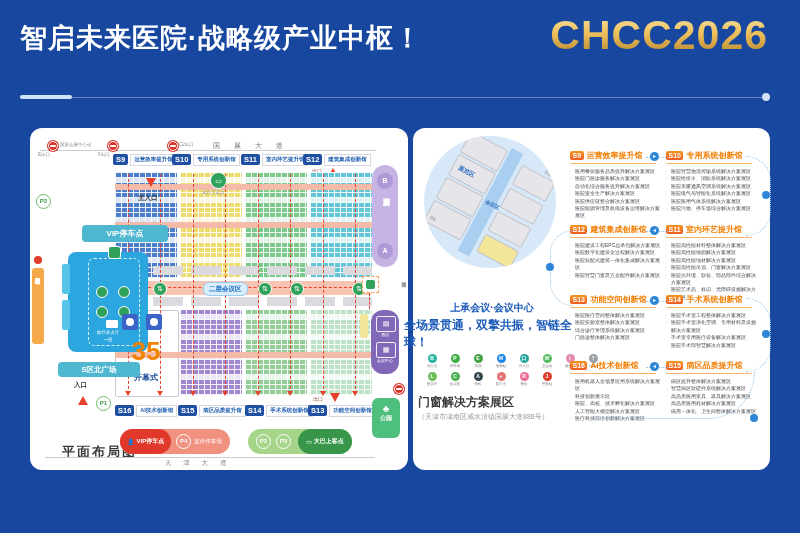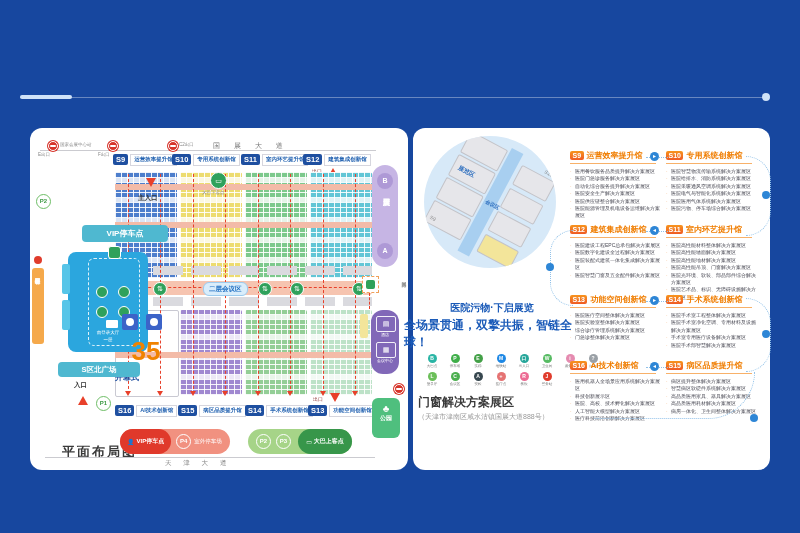--- a/index.html
+++ b/index.html
@@ -119,23 +119,25 @@
   .curve.right{border-left:none;border-radius:0 40px 40px 0;}
   .curve.left{border-right:none;border-radius:40px 0 0 40px;}
   .edot{position:absolute;width:8px;height:8px;border-radius:50%;background:#2E86D6;z-index:2;}
   .bcurve{position:absolute;left:594px;top:372px;width:160px;height:46px;border-bottom:1.5px dotted #8FC0E8;border-right:1.5px dotted #8FC0E8;border-radius:0 0 50px 0;z-index:1;}
 </style>
 </head>
 <body>
 
 <div class="poster">
 
+  <div class="abs title">智启未来医院·战略级产业中枢！</div>
   <div class="abs div-line"></div>
   <div class="abs div-seg"></div>
   <div class="abs div-dot"></div>
+  <div class="abs logo">CHCC2026</div>
 
   <div class="abs card card-left"></div>
   <div class="abs card card-right"></div>
 
   <div class="abs mline" style="left:40px;top:150px;width:336px;"></div>
   <div class="abs metro" style="left:48px;top:141px;"></div>
   <div class="abs t4" style="left:60px;top:142px;">国家会展中心站</div>
   <div class="abs metro" style="left:108px;top:141px;"></div>
   <div class="abs t4" style="left:38px;top:152px;">E出口</div>
   <div class="abs t4" style="left:98px;top:152px;">F出口</div>
@@ -184,21 +186,21 @@
   <div class="gnode" style="left:153px;top:282px;">⇅</div>
   <div class="gnode" style="left:258px;top:282px;">⇅</div>
   <div class="gnode" style="left:290px;top:282px;">⇅</div>
   <div class="gnode" style="left:352px;top:282px;">⇅</div>
   <div class="abs cpill">二层会议区</div>
 
   <div class="abs" style="left:115px;top:310px;width:62px;height:85px;background:#fff;border:1px solid #C9C9D2;border-radius:2px;z-index:3;"></div>
   <div class="kiosk" style="left:122px;top:314px;"></div>
   <div class="kiosk" style="left:146px;top:314px;"></div>
   <div class="abs" style="left:115px;top:338px;width:62px;text-align:center;z-index:6;font-weight:900;font-size:26px;line-height:26px;"><span style="color:#F08300;">35</span></div>
-  <div class="abs" style="left:115px;top:372px;width:62px;z-index:6;color:#1F4FA0;font-size:8px;font-weight:800;">开幕式</div>
+  <div class="abs" style="left:115px;top:372px;width:62px;text-align:center;z-index:6;color:#1F4FA0;font-size:8px;font-weight:800;">开幕式</div>
   <div class="hall h-s15" style="left:180px;top:310px;height:85px;"></div>
   <div class="hall h-s14" style="left:245px;top:310px;height:85px;"></div>
   <div class="hall h-s13" style="left:310px;top:310px;height:85px;"></div>
   <div class="pink" style="top:352px;"></div>
 
   <div class="abs t5" style="left:313px;top:396px;z-index:7;">出口</div>
   <div class="abs arr-down" style="left:330px;top:393px;z-index:7;"></div>
 
   <div class="abs hlab" style="left:115px;top:404px;">
     <span class="hbadge">S16</span>
@@ -300,21 +302,21 @@
       <div class="iblk" style="left:63px;top:36px;width:36px;height:20px;"></div>
       <div class="iblk" style="left:63px;top:62px;width:36px;height:20px;"></div>
       <div class="iblk" style="left:63px;top:88px;width:36px;height:18px;background:#F3E59A;"></div>
       <div class="ilbl" style="left:8px;top:38px;">展览区</div>
       <div class="ilbl" style="left:48px;top:56px;font-size:5px;">会议区</div>
       <div class="ismall" style="left:6px;top:96px;">S9</div>
       <div class="ismall" style="left:86px;top:2px;">S16</div>
     </div>
   </div>
 
-  <div class="abs mline1">医院污物·下启展览</div>
+  <div class="abs mline1">上承会议·会议中心</div>
   <div class="abs mline2">全场景贯通，双擎共振，智链全球！</div>
 
   <div class="legrow" style="left:424px;top:354px;">
       <div class="legitem">
         <div class="legico" style="background: rgb(42, 181, 165);">B</div>
         <div class="leglbl">大巴点</div>
       </div>
       <div class="legitem">
         <div class="legico" style="background: rgb(63, 174, 73);">P</div>
         <div class="leglbl">停车场</div>

